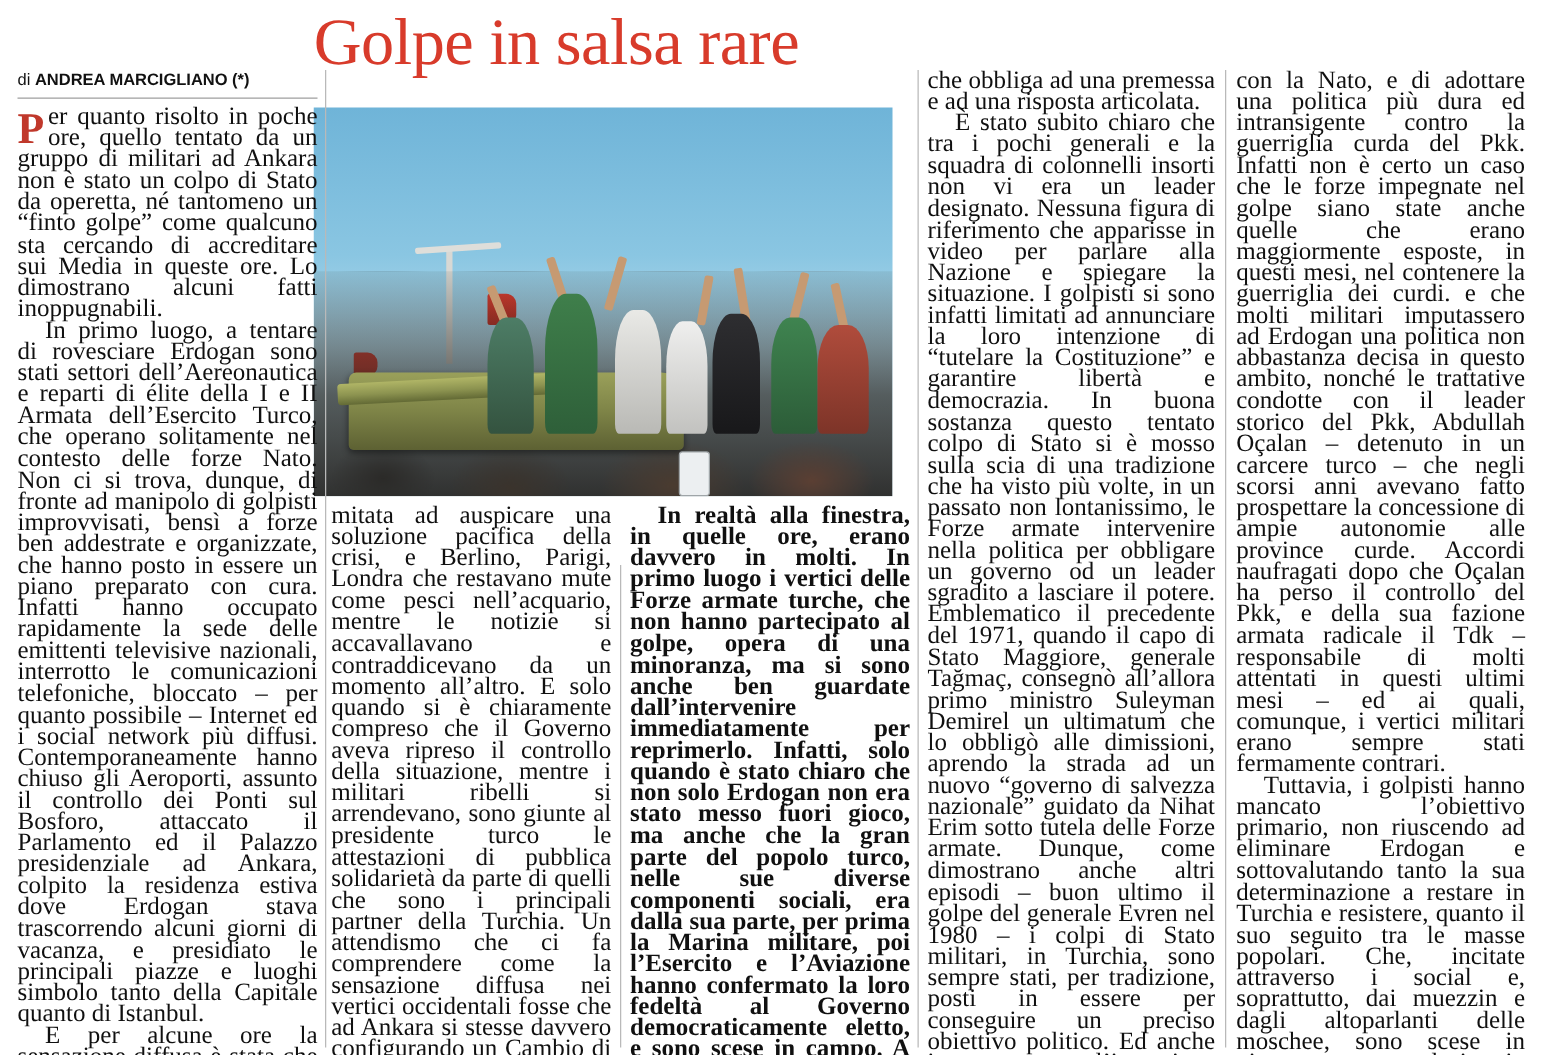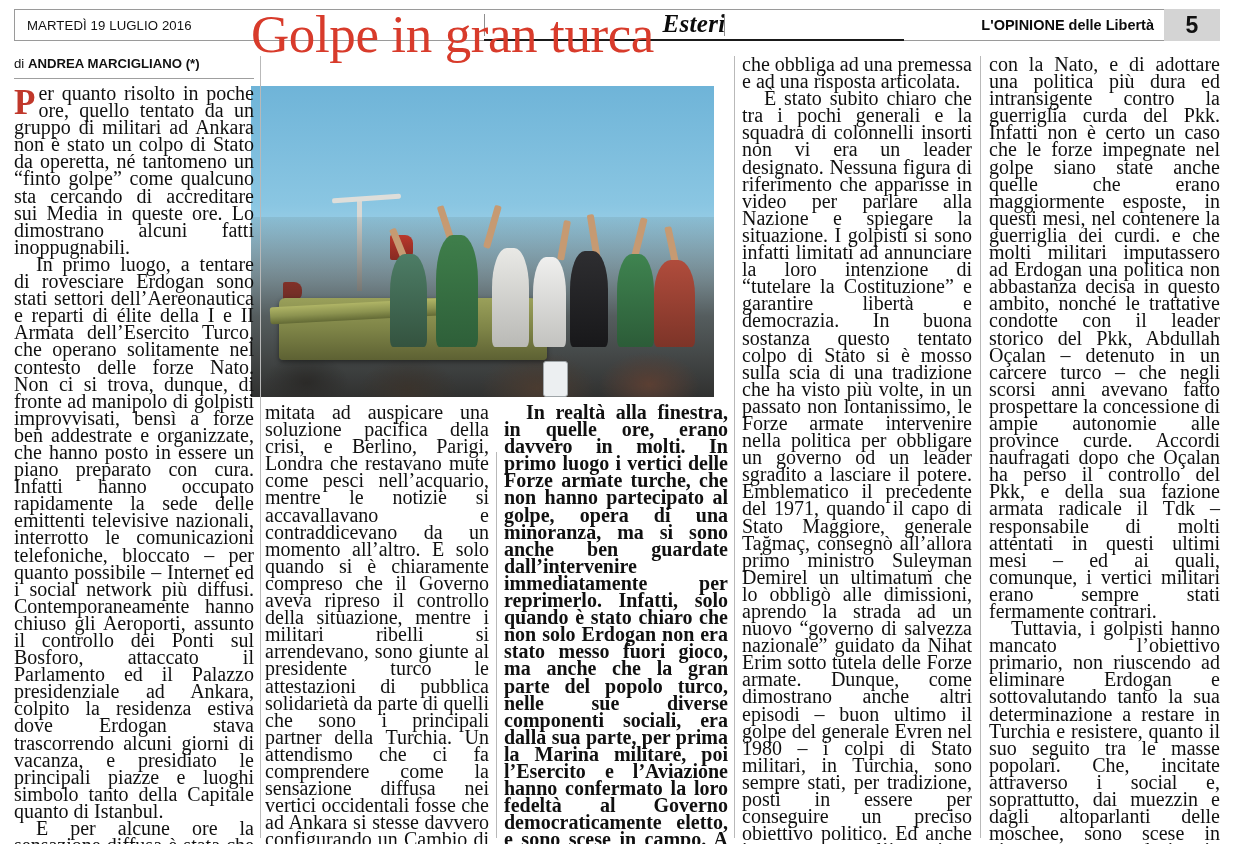--- a/index.html
+++ b/index.html
@@ -312,38 +312,22 @@
     color: #d83b2b;
     letter-spacing: -0.4px;
     white-space: nowrap;
   }
 </style>
 </head>
 <body>
 
 <div id="page">
 
-  <div class="masthead">
-    <div class="mh-left">
-      <span class="mh-date">MARTEDÌ 19 LUGLIO 2016</span>
-    </div>
-    <div class="mh-center">
-      <span class="mh-section">Esteri</span>
-    </div>
-    <div class="mh-right">
-      <span class="mh-brand">L'OPINIONE delle Libertà</span>
-    </div>
-    <div class="mh-page">
-      <span class="mh-page-num">5</span>
-    </div>
-    <div class="mh-vrule" style="left:470px;"></div>
-    <div class="mh-vrule" style="left:710px;"></div>
-  </div>
-
-  <div class="headline">Golpe in gran turca</div>
+
+  <div class="headline">Golpe in salsa rare</div>
 
   <div class="photo-wrap">
     <div class="photo">
       <div class="ph-lamp-pole"></div>
       <div class="ph-lamp-arm"></div>
       <div class="ph-flag"></div>
       <div class="ph-flag2"></div>
       <div class="ph-crowd"></div>
       <div class="ph-tank"></div>
       <div class="ph-barrel"></div>

